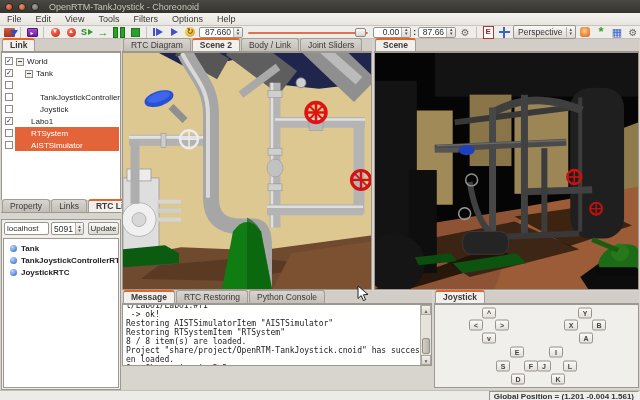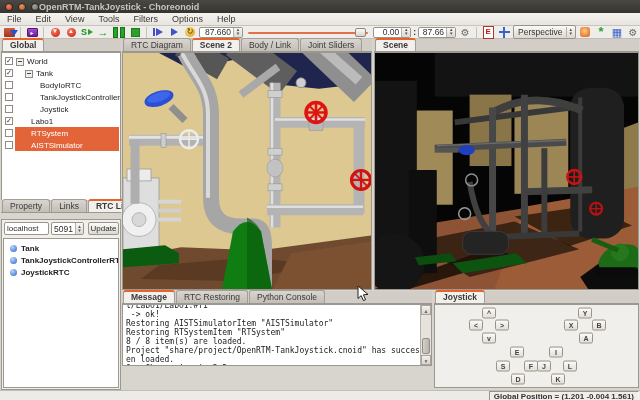--- a/index.html
+++ b/index.html
@@ -1,21 +1,21 @@
 <!DOCTYPE html>
 <html><head>
 <meta charset="utf-8">
 <style>
   html,body{margin:0;padding:0;background:#555;}
   #app{position:relative;width:640px;height:400px;background:#d8d4ce;overflow:hidden;
        font-family:"Liberation Sans","DejaVu Sans",sans-serif;font-size:9px;color:#2e2d2a;}
   
   #titlebar{position:absolute;left:0;top:0;width:640px;height:13px;background:linear-gradient(#4a4843,#37352f);display:flex;align-items:center;}
   .winbtn{width:8px;height:8px;border-radius:50%;margin-left:5px;border:1px solid #2a2823;box-sizing:border-box;}
-  #title-text{color:#c9c5bd;font-size:9px;font-weight:bold;}
+  #title-text{color:#c9c5bd;font-size:9px;font-weight:normal;margin-left:10px;}
   
   #menubar{position:absolute;left:0;top:13px;width:640px;height:12px;background:linear-gradient(#f5f3f0,#e8e5e0);border-bottom:1px solid #c9c4bd;display:flex;align-items:center;}
   .menuitem{padding:0 7px;font-size:9px;color:#3a3834;}
   
   #toolbar{position:absolute;left:0;top:26px;width:640px;height:13px;background:#efedea;border-bottom:1px solid #c2beb6;display:flex;align-items:center;gap:2px;padding-left:2px;box-sizing:border-box;}
   .tsep{width:1px;height:11px;background:#c6c2ba;margin:0 2px;}
   .ti{width:14px;height:12px;display:inline-flex;align-items:center;justify-content:center;position:relative;flex:none;}
   .tri-r{width:0;height:0;border-top:4px solid transparent;border-bottom:4px solid transparent;border-left:7px solid #2ba02b;}
   .tri-blue{border-left-color:#4352c4;}
   .bar2{display:flex;gap:2px;}.bar2 i{display:block;width:3px;height:9px;background:#2ba02b;border:0.5px solid #177317;}
@@ -191,27 +191,27 @@
       </span>
     <span class="ti">
         <span class="wire">▦</span>
       </span>
     <span class="ti">
         <span class="wrench">⚙</span>
       </span>
   </div>
 
   <div class="tabbar" style="left:1px;top:39px;width:120px;">
-      <span class="tab active">Global</span>
+      <span class="tab active">Link</span>
     </div>
   <div class="panel-white" style="left:1px;top:52px;width:120px;height:153px;">
     <div id="item-tree" style="padding-top:2px;">
         <div class="trow"><span class="cb">✓</span><span style="position: relative; display: inline-block; padding-left: 14px;"><span class="expander"></span><span class="tlabel">World</span></span></div>
         <div class="trow"><span class="cb">✓</span><span style="position: relative; display: inline-block; padding-left: 23px;"><span class="expander"></span><span class="tlabel">Tank</span></span></div>
-        <div class="trow"><span class="cb"></span><span style="position: relative; display: inline-block; padding-left: 38px;"><span class="tlabel">BodyIoRTC</span></span></div>
+        <div class="trow"><span class="cb"></span></div>
         <div class="trow"><span class="cb"></span><span style="position: relative; display: inline-block; padding-left: 38px;"><span class="tlabel">TankJoystickController</span></span></div>
         <div class="trow"><span class="cb"></span><span style="position: relative; display: inline-block; padding-left: 38px;"><span class="tlabel">Joystick</span></span></div>
         <div class="trow"><span class="cb">✓</span><span style="position: relative; display: inline-block; padding-left: 29px;"><span class="tlabel">Labo1</span></span></div>
         <div class="trow sel"><span class="hl"></span><span class="cb"></span><span style="position: relative; display: inline-block; padding-left: 29px;"><span class="tlabel">RTSystem</span></span></div>
         <div class="trow sel"><span class="hl"></span><span class="cb"></span><span style="position: relative; display: inline-block; padding-left: 29px;"><span class="tlabel">AISTSimulator</span></span></div>
       </div>
   </div>
 
   <div class="tabbar" style="left:1px;top:200px;width:120px;">
       <span class="tab">Property</span>

